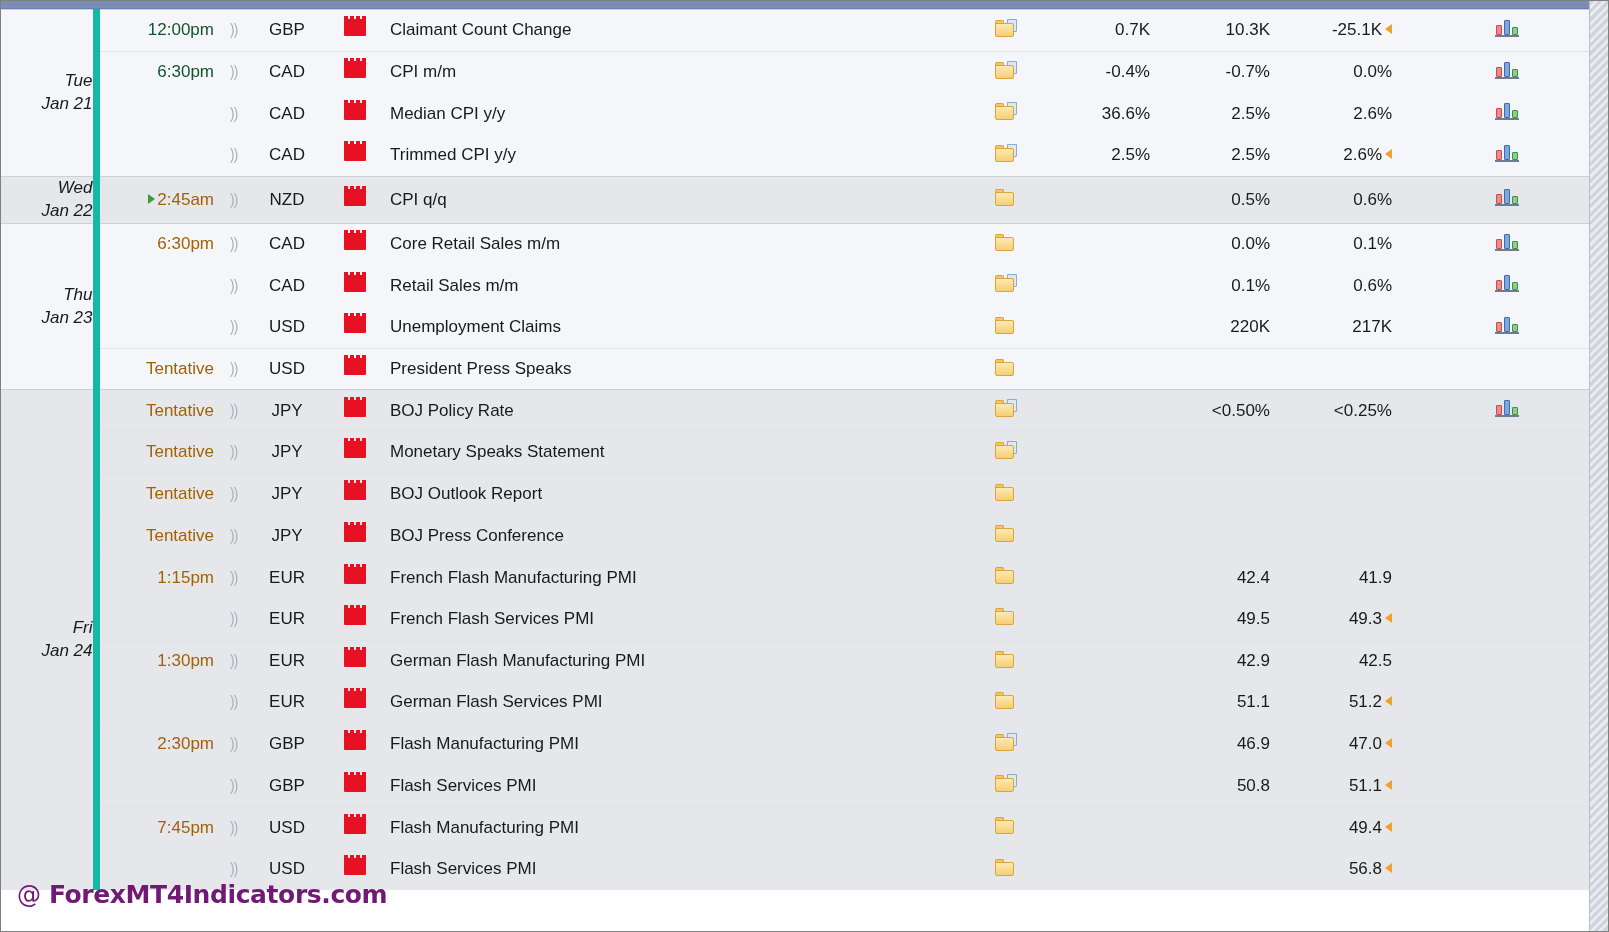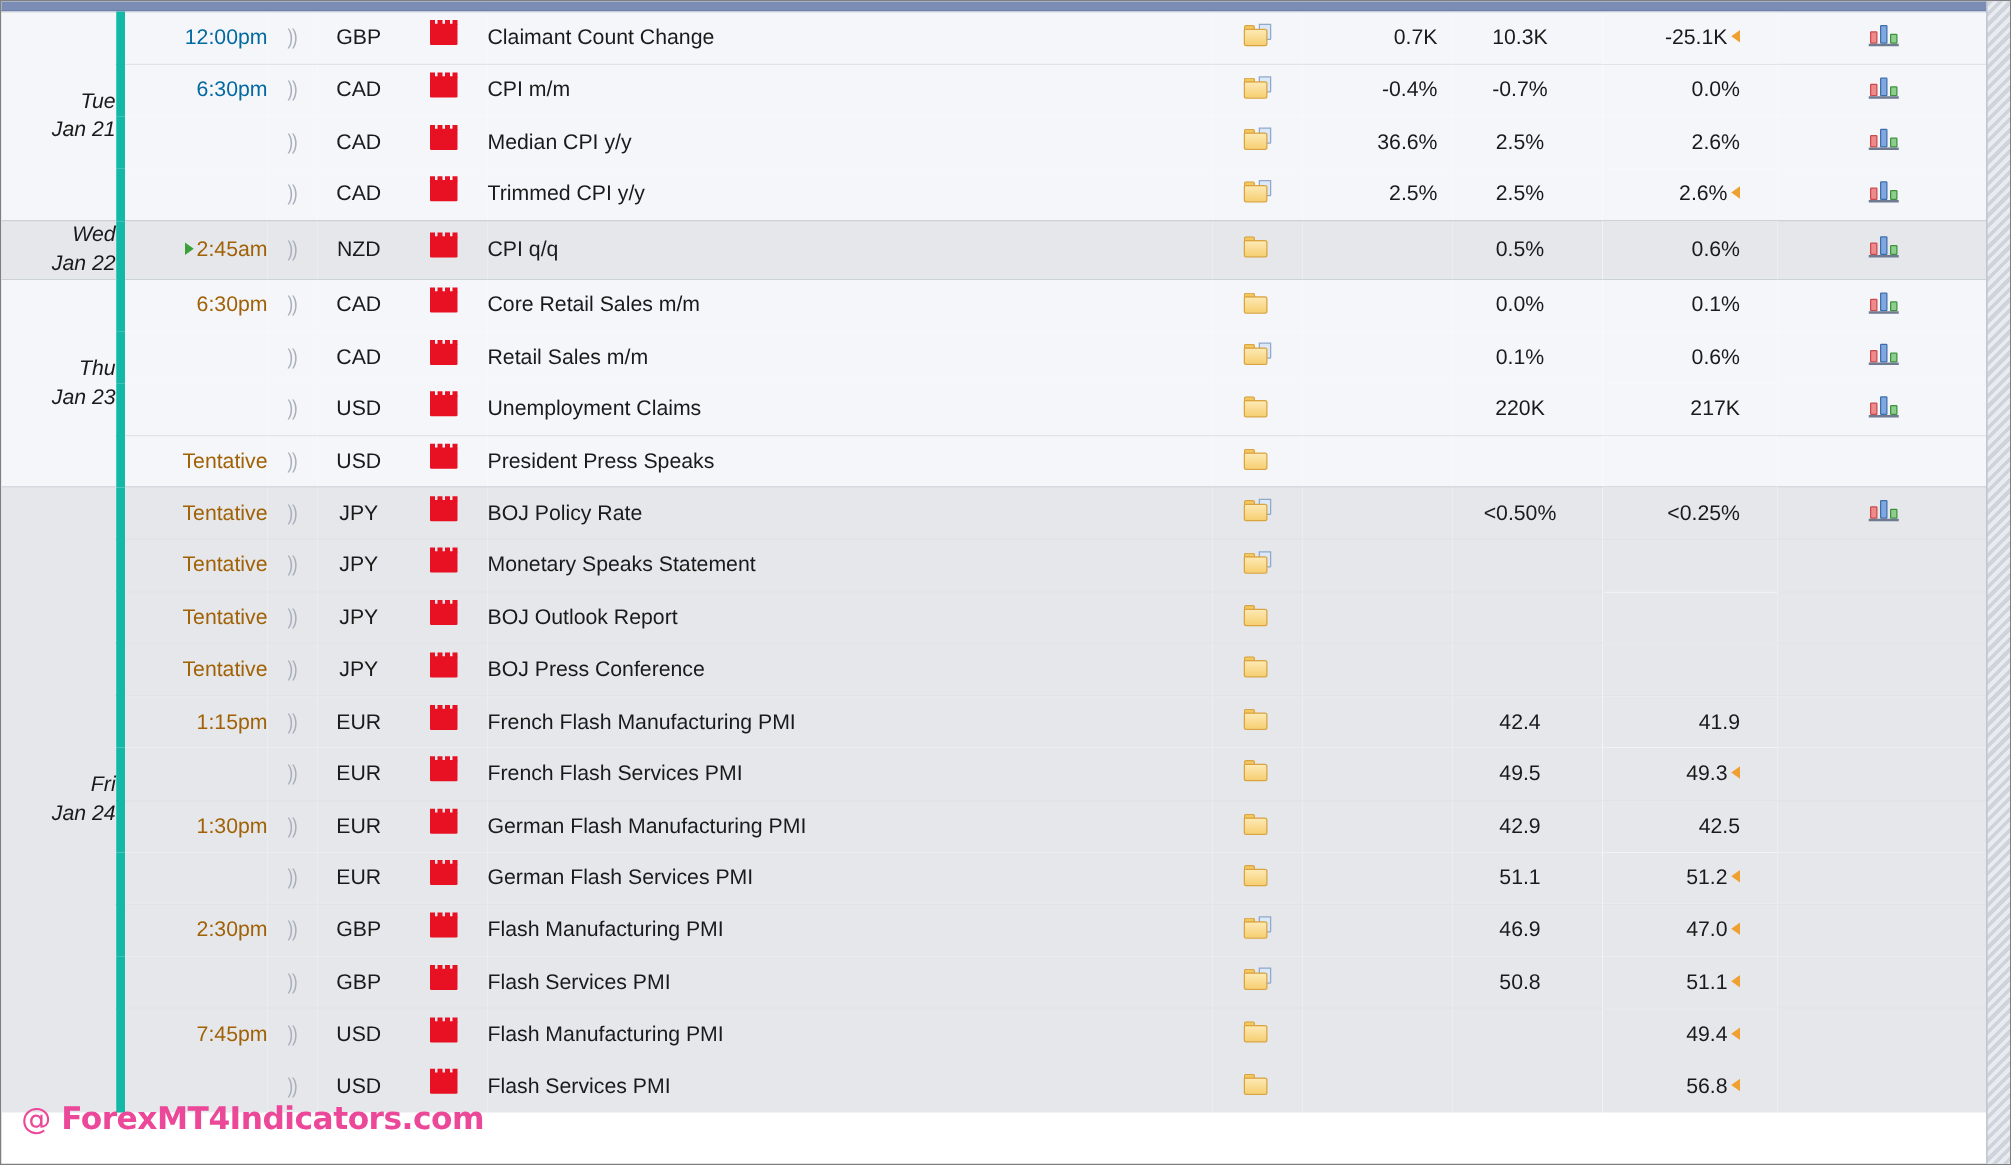--- a/index.html
+++ b/index.html
@@ -89,21 +89,21 @@
   
   tr.sep > td { border-top: 1px solid #e0e3e8; }
   tr.daystart > td { border-top: 1px solid #ccd1d8; }
 
   td.time {
     text-align: right;
     padding-right: 10px;
     font-size: 17px;
     white-space: nowrap;
   }
-  td.time.past  { color: #0369a1; }
+  td.time.past  { color: #14532d; }
   td.time.future{ color: #a16207; }
 
   .next-tri {
     display: inline-block;
     width: 0; height: 0;
     border-left: 7px solid #3aa03a;
     border-top: 5px solid transparent;
     border-bottom: 5px solid transparent;
     margin-right: 2px;
     vertical-align: 1px;
@@ -171,21 +171,21 @@
     border-radius: 0 0 1px 1px;
   }
 
   td.num {
     text-align: right;
     padding-right: 6px;
     font-size: 17px;
     white-space: nowrap;
   }
   td.num.actual   { padding-right: 12px; }
-  td.num.forecast { padding-right: 12px; text-align: center; }
+  td.num.forecast { padding-right: 12px; }
   td.num.previous { padding-right: 30px; position: relative; }
   .v-pos { color: #1a8a2e; }
   .v-neg { color: #c00018; }
   .v-neu { color: #1a1a1a; }
 
   .rev-tri {
     display: inline-block;
     width: 0; height: 0;
     border-right: 7px solid #f0a030;
     border-top: 5px solid transparent;
@@ -216,21 +216,21 @@
     background: #6f7b91;
   }
 
   
   .watermark {
     position: absolute;
     left: 16px; bottom: 22px;
     font-family: "DejaVu Sans", sans-serif;
     font-weight: bold;
     font-size: 25px;
-    color: #ec4899;
+    color: #701a75;
     letter-spacing: -0.4px;
     white-space: nowrap;
     z-index: 40;
     pointer-events: none;
   }
   .watermark .at { font-weight: normal; font-size: 24px; }
 </style>
 </head>
 <body>
 

